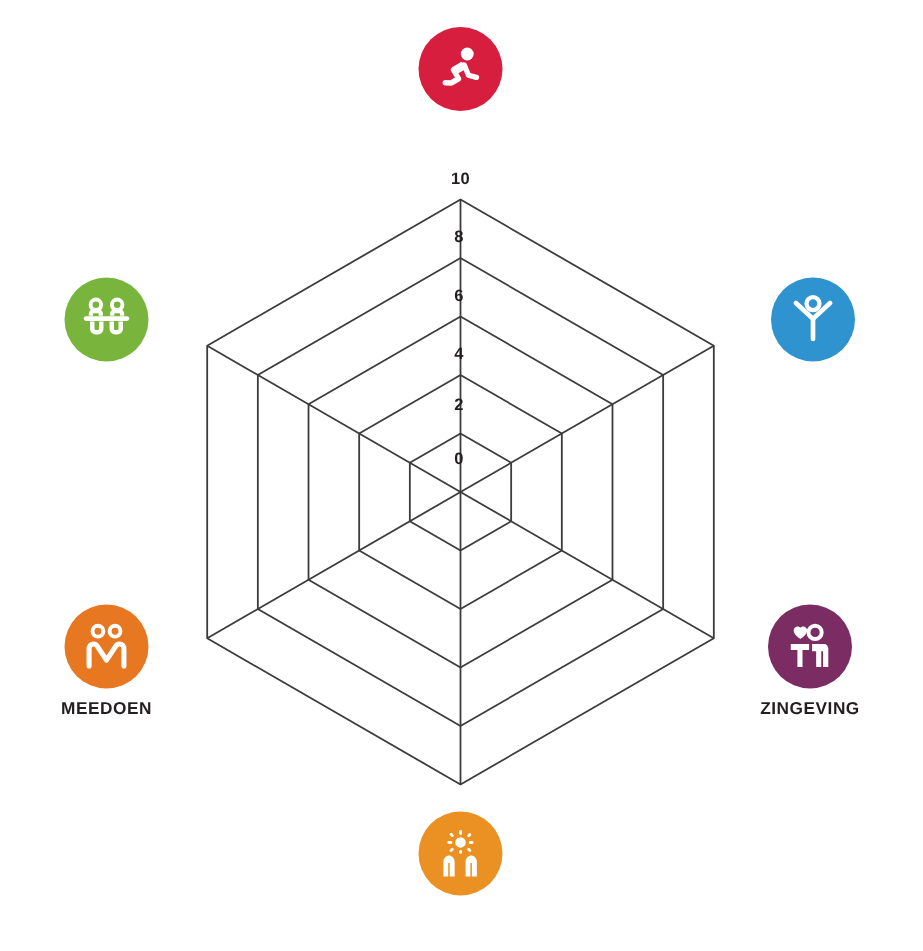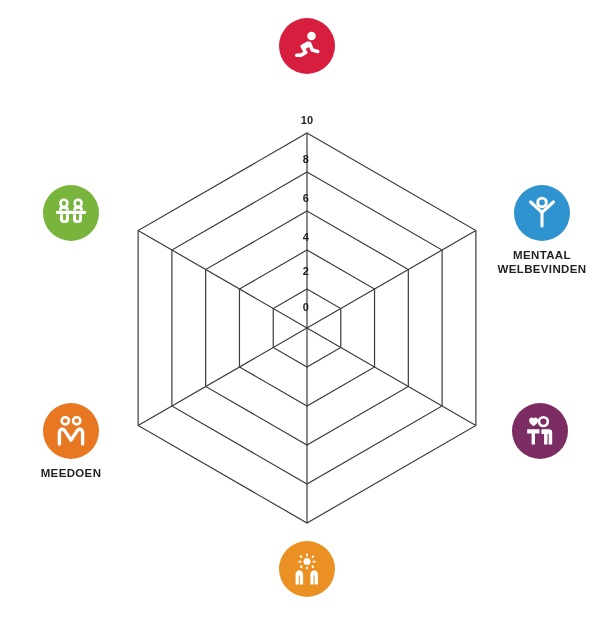--- a/index.html
+++ b/index.html
@@ -93,31 +93,31 @@
         </div>
       </div>
       <div class="node" style="left: 542px; top: 185px; width: 140px;">
         <div class="badge" style="background: rgb(46, 147, 206);">
           <svg width="32" height="34" viewBox="0 0 32 34" fill="none" stroke="#fff" stroke-width="3.1" stroke-linecap="round">
             <circle cx="16" cy="6.4" r="4.3" stroke-width="2.9"></circle>
             <path d="M4.6 6 16 16.5 27.4 6"></path>
             <path d="M16 16.5V30"></path>
           </svg>
         </div>
-        <div class="caption">MENTAAL WELBEVINDEN</div>
       </div>
       <div class="node" style="left: 540px; top: 403px; width: 150px;">
         <div class="badge" style="background: rgb(123, 45, 99);">
           <svg width="34" height="32" viewBox="0 0 34 32" fill="#fff">
             <circle cx="20.4" cy="6.6" r="4.4" fill="none" stroke="#fff" stroke-width="2.6"></circle>
             <path d="M8.8 2.6c-1.5 0-2.7 1.2-2.7 2.8 0 2.8 4 5.3 4.5 5.6.5-.3 4.5-2.8 4.5-5.6 0-1.6-1.2-2.8-2.7-2.8-.8 0-1.5.4-1.8.9-.3-.5-1-.9-1.8-.9z"></path>
             <path d="M4.2 14.3h12.2v4.1H12v11.2H8.6V18.4H4.2z"></path>
             <path d="M18.4 14.3h7.9c1.6 0 2.9 1.3 2.9 2.9v12.4h-3.5V19.1h-1.2v10.5h-3.4V19.1h-2.7z"></path>
           </svg>
         </div>
+        <div class="caption">ZINGEVING</div>
       </div>
       <div class="node" style="left: 307px; top: 541px; width: 220px;">
         <div class="badge" style="background: rgb(235, 145, 35);">
           <svg width="34" height="34" viewBox="0 0 34 34" fill="#fff">
             <circle cx="17" cy="9.6" r="3.5"></circle>
             <rect x="16.1" y="1.4" width="1.9" height="3.2" rx=".9"></rect>
             <rect x="16.1" y="14.6" width="1.9" height="2.6" rx=".9"></rect>
             <rect x="8.3" y="8.7" width="3.2" height="1.9" rx=".9"></rect>
             <rect x="22.5" y="8.7" width="3.2" height="1.9" rx=".9"></rect>
             <rect x="10.2" y="3.2" width="1.9" height="3" rx=".9" transform="rotate(-45 11.1 4.7)"></rect>

